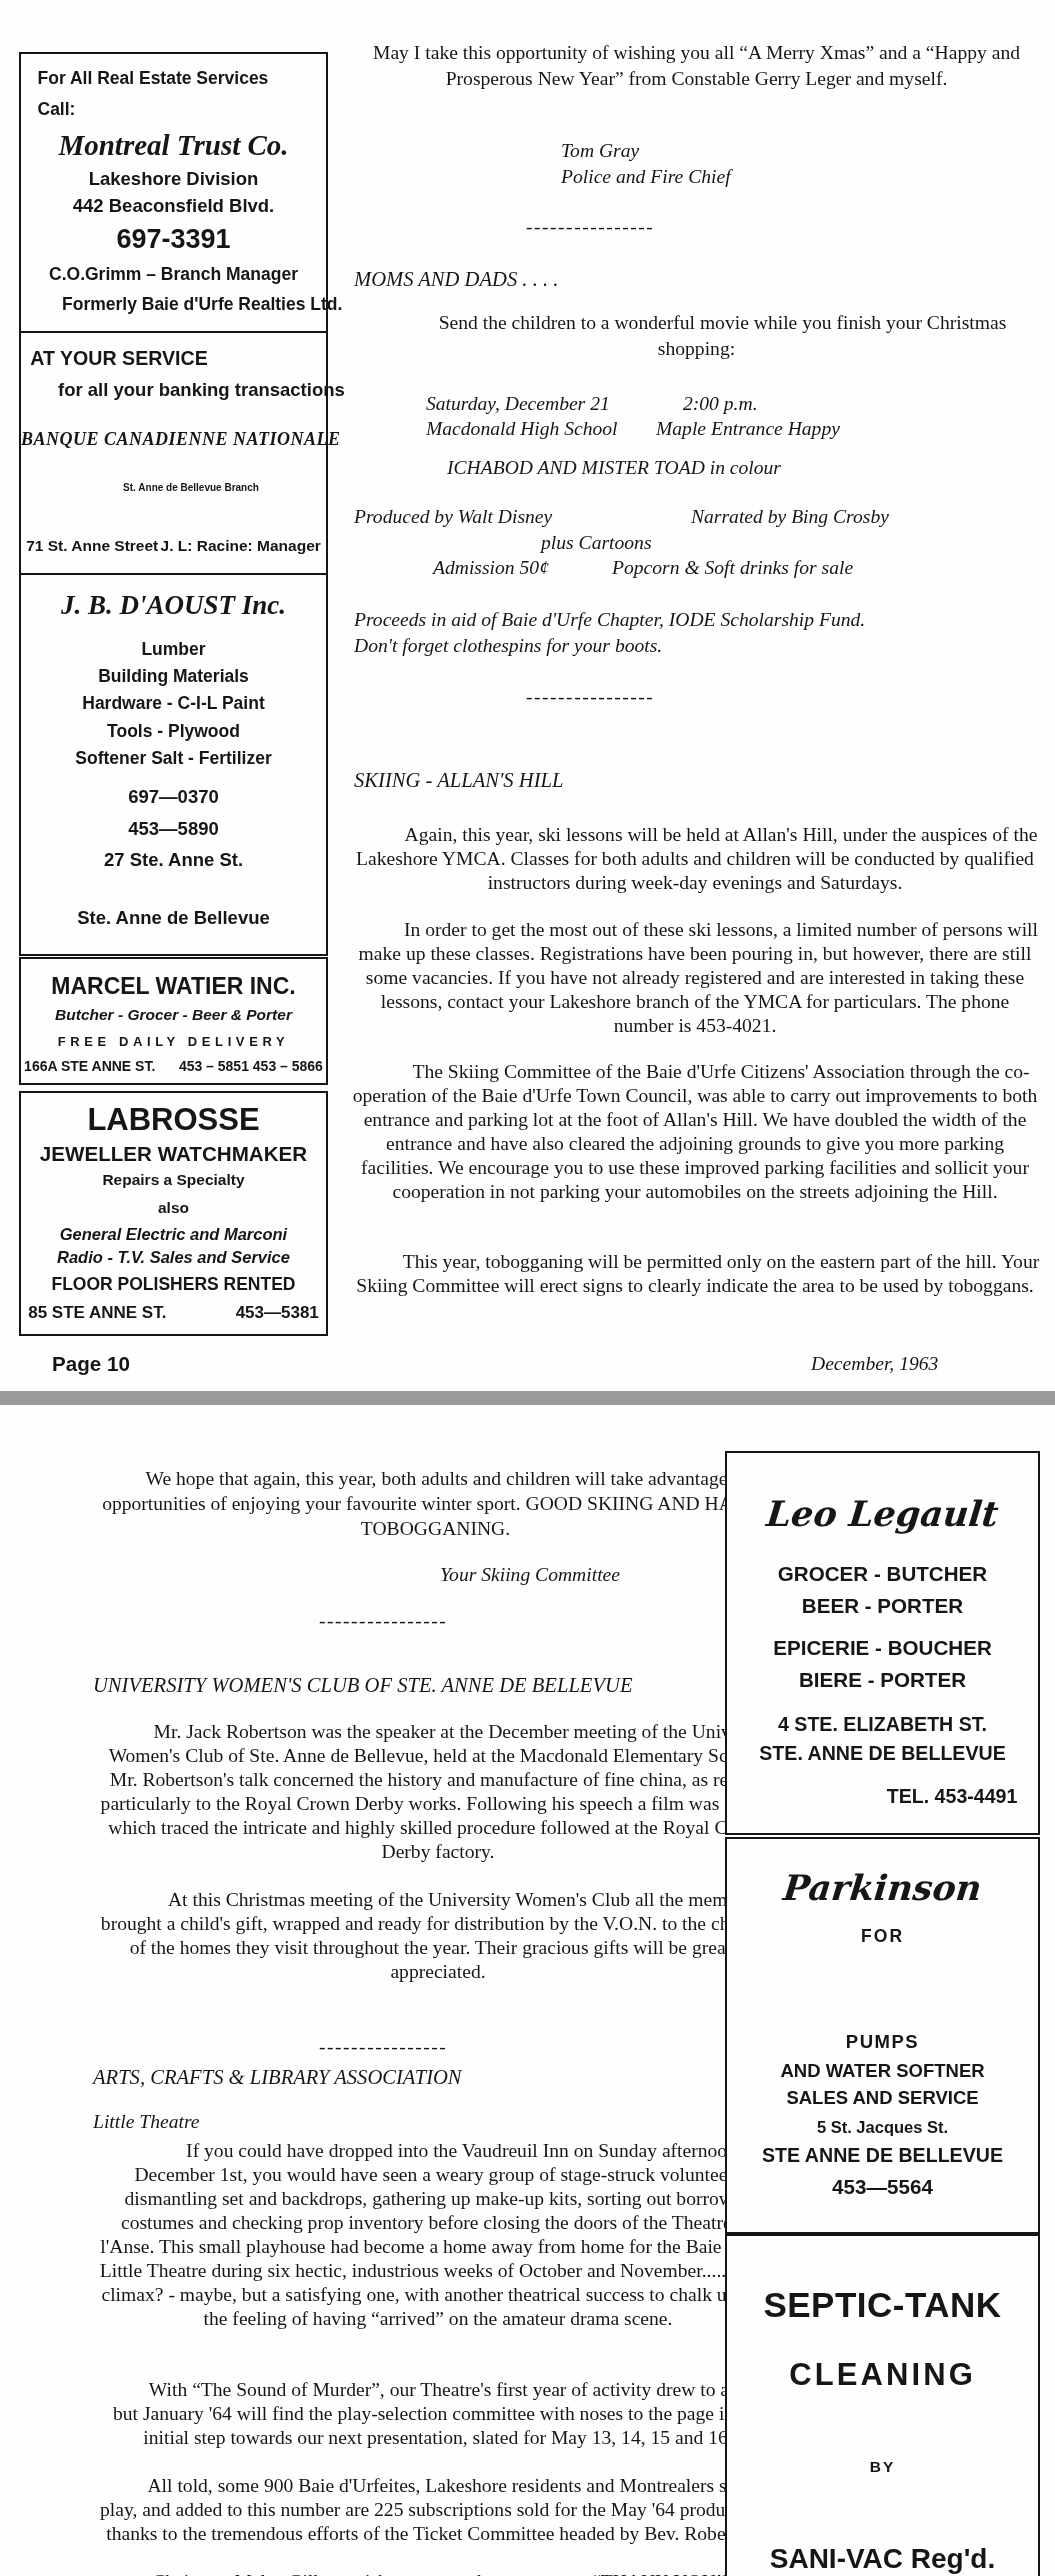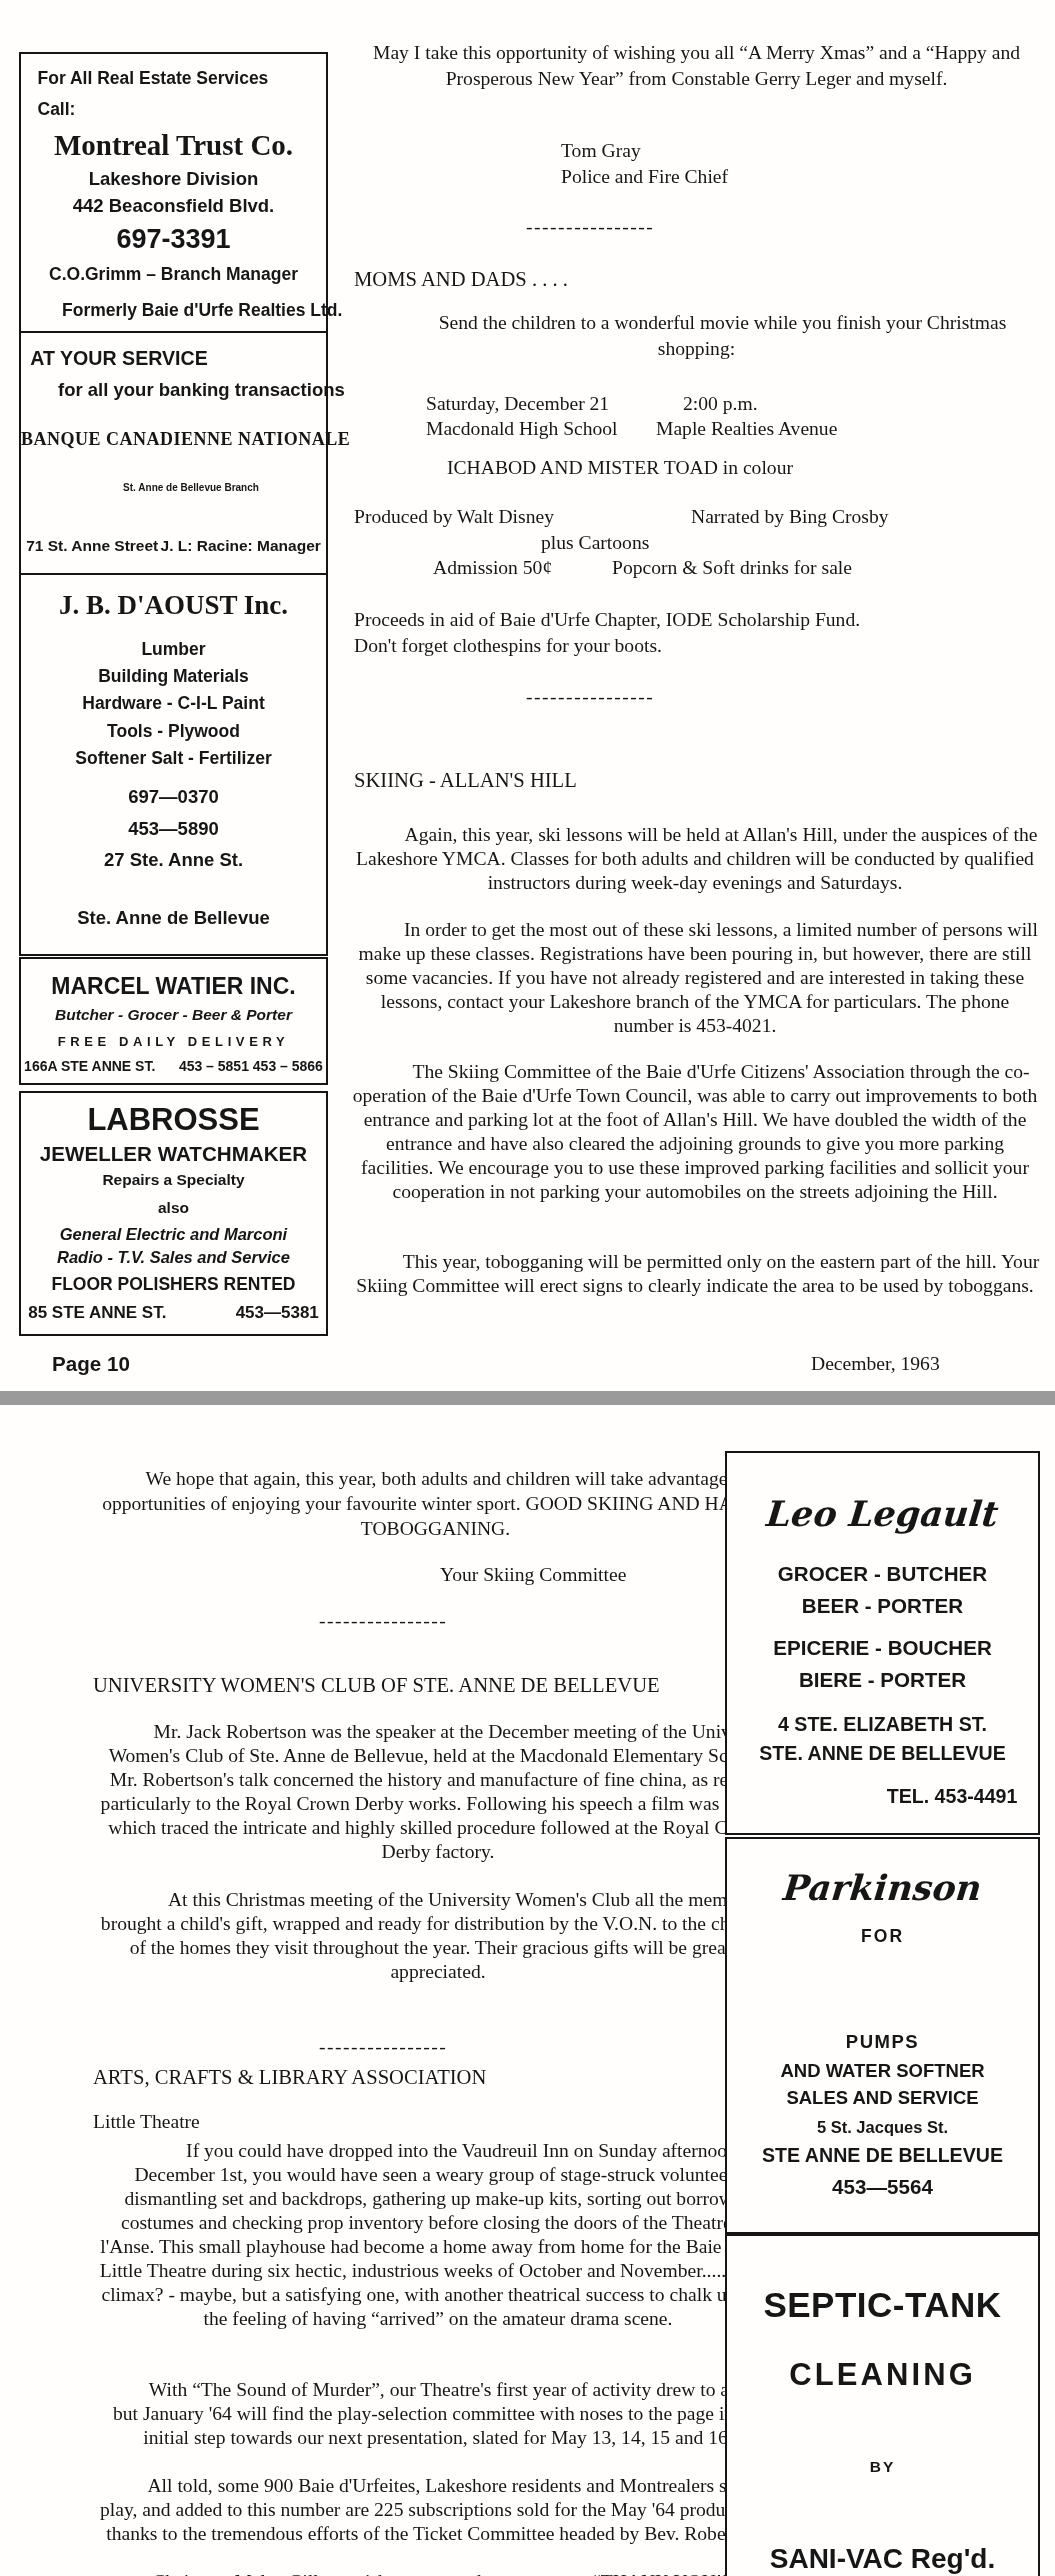--- a/index.html
+++ b/index.html
@@ -1,20 +1,20 @@
 <!DOCTYPE html>
 <html style="font-size:8.2px"><head>
 <meta charset="utf-8">
 <style>
   html,body{margin:0;padding:0;background:#e8e8e8;}
   .canvas{position:relative;width:1055px;height:2806px;background:#ffffff;overflow:hidden;
           font-family:"Liberation Serif",serif;color:#161616;}
   .pg{position:absolute;left:0;width:1055px;background:#fffefd;}
   .band{position:absolute;left:0;width:1055px;background:#9a9a9a;}
-  .ser{font-family:"Liberation Serif",serif;}
+  .ser{font-family:"Liberation Serif",serif;font-style:italic;}
   .san{font-family:"Liberation Sans",sans-serif;font-weight:700;}
   .box{position:absolute;border:2.6px solid #151515;background:#fffefd;}
   .ln{position:absolute;left:0;right:0;text-align:center;white-space:nowrap;}
   .lnl{position:absolute;white-space:nowrap;}
   .row{position:absolute;display:flex;justify-content:space-between;}
   .hr{position:absolute;left:0;right:0;border-top:2.6px solid #151515;}
   .para{position:absolute;font-size:19.6px;line-height:24px;text-align:center;}
   .ind{text-indent:52px;}
   .head{position:absolute;font-size:20.6px;white-space:nowrap;}
   .dash{position:absolute;font-size:19.6px;letter-spacing:1.5px;white-space:nowrap;}
@@ -31,21 +31,21 @@
     <div class="box" style="left:19px;top:52px;width:305px;height:900px;">
 
       <div>
         <div class="lnl san" style="left:16.5px;top:14.4px;font-size:17.5px;font-weight:600;">For All Real Estate Services</div>
         <div class="lnl san" style="left:16.5px;top:45px;font-size:17.5px;font-weight:600;">Call:</div>
         <div class="ln ser" style="top:75px;font-size:29px;font-weight:700;">Montreal Trust Co.</div>
         <div class="ln san" style="top:114px;font-size:18.5px;">Lakeshore Division</div>
         <div class="ln san" style="top:141px;font-size:18.5px;">442 Beaconsfield Blvd.</div>
         <div class="ln san" style="top:170px;font-size:27px;">697-3391</div>
         <div class="ln san" style="top:210px;font-size:17.5px;font-weight:600;">C.O.Grimm – Branch Manager</div>
-        <div class="ln san" style="top:246px;font-size:17.5px;font-weight:600;padding-left:41px;">Formerly Baie d'Urfe Realties Ltd.</div>
+        <div class="ln san" style="top:240px;font-size:17.5px;font-weight:600;padding-left:41px;">Formerly Baie d'Urfe Realties Ltd.</div>
       </div>
       <div class="hr" style="top:277px;"></div>
 
       <div>
         <div class="lnl san" style="left:9.3px;top:293px;font-size:19.6px;">AT YOUR SERVICE</div>
         <div class="lnl san" style="left:37px;top:325px;font-size:18.5px;font-weight:600;">for all your banking transactions</div>
         <div class="ln ser scaps" style="top:375px;font-size:18px;font-weight:700;">BANQUE CANADIENNE NATIONALE</div>
         <div class="ln san" style="top:428px;font-size:10px;padding-left:35px;">St. Anne de Bellevue Branch</div>
         <div class="row san" style="left:5.2px;right:5.2px;top:483px;font-size:15.5px;">
           <span>71 St. Anne Street</span>
@@ -97,21 +97,21 @@
     <div class="lnl ser" style="left:561px;top:166px;font-size:19.6px;">Police and Fire Chief</div>
 
     <div class="dash ser" style="left:526px;top:216px;">----------------</div>
 
     <div class="head ser" style="left:354px;top:268px;">MOMS AND DADS . . . .</div>
     <div class="para ind" style="left:354px;top:310px;width:685px;line-height:26px;">Send the children to a wonderful movie while you finish your Christmas shopping:</div>
 
     <div class="lnl ser" style="left:426px;top:393px;font-size:19.6px;">Saturday, December 21</div>
     <div class="lnl ser" style="left:683px;top:393px;font-size:19.6px;">2:00 p.m.</div>
     <div class="lnl ser" style="left:426px;top:418px;font-size:19.6px;">Macdonald High School</div>
-    <div class="lnl ser" style="left:656px;top:418px;font-size:19.6px;">Maple Realties Avenue</div>
+    <div class="lnl ser" style="left:656px;top:418px;font-size:19.6px;">Maple Entrance Happy</div>
     <div class="lnl ser" style="left:447px;top:457px;font-size:19.6px;">ICHABOD AND MISTER TOAD in colour</div>
     <div class="lnl ser" style="left:354px;top:506px;font-size:19.6px;">Produced by Walt Disney</div>
     <div class="lnl ser" style="left:691px;top:506px;font-size:19.6px;">Narrated by Bing Crosby</div>
     <div class="lnl ser" style="left:541px;top:532px;font-size:19.6px;">plus Cartoons</div>
     <div class="lnl ser" style="left:433px;top:557px;font-size:19.6px;">Admission 50¢</div>
     <div class="lnl ser" style="left:612px;top:557px;font-size:19.6px;">Popcorn &amp; Soft drinks for sale</div>
     <div class="lnl ser" style="left:354px;top:609px;font-size:19.6px;">Proceeds in aid of Baie d'Urfe Chapter, IODE Scholarship Fund.</div>
     <div class="lnl ser" style="left:354px;top:635px;font-size:19.6px;">Don't forget clothespins for your boots.</div>
 
     <div class="dash ser" style="left:526px;top:686px;">----------------</div>

